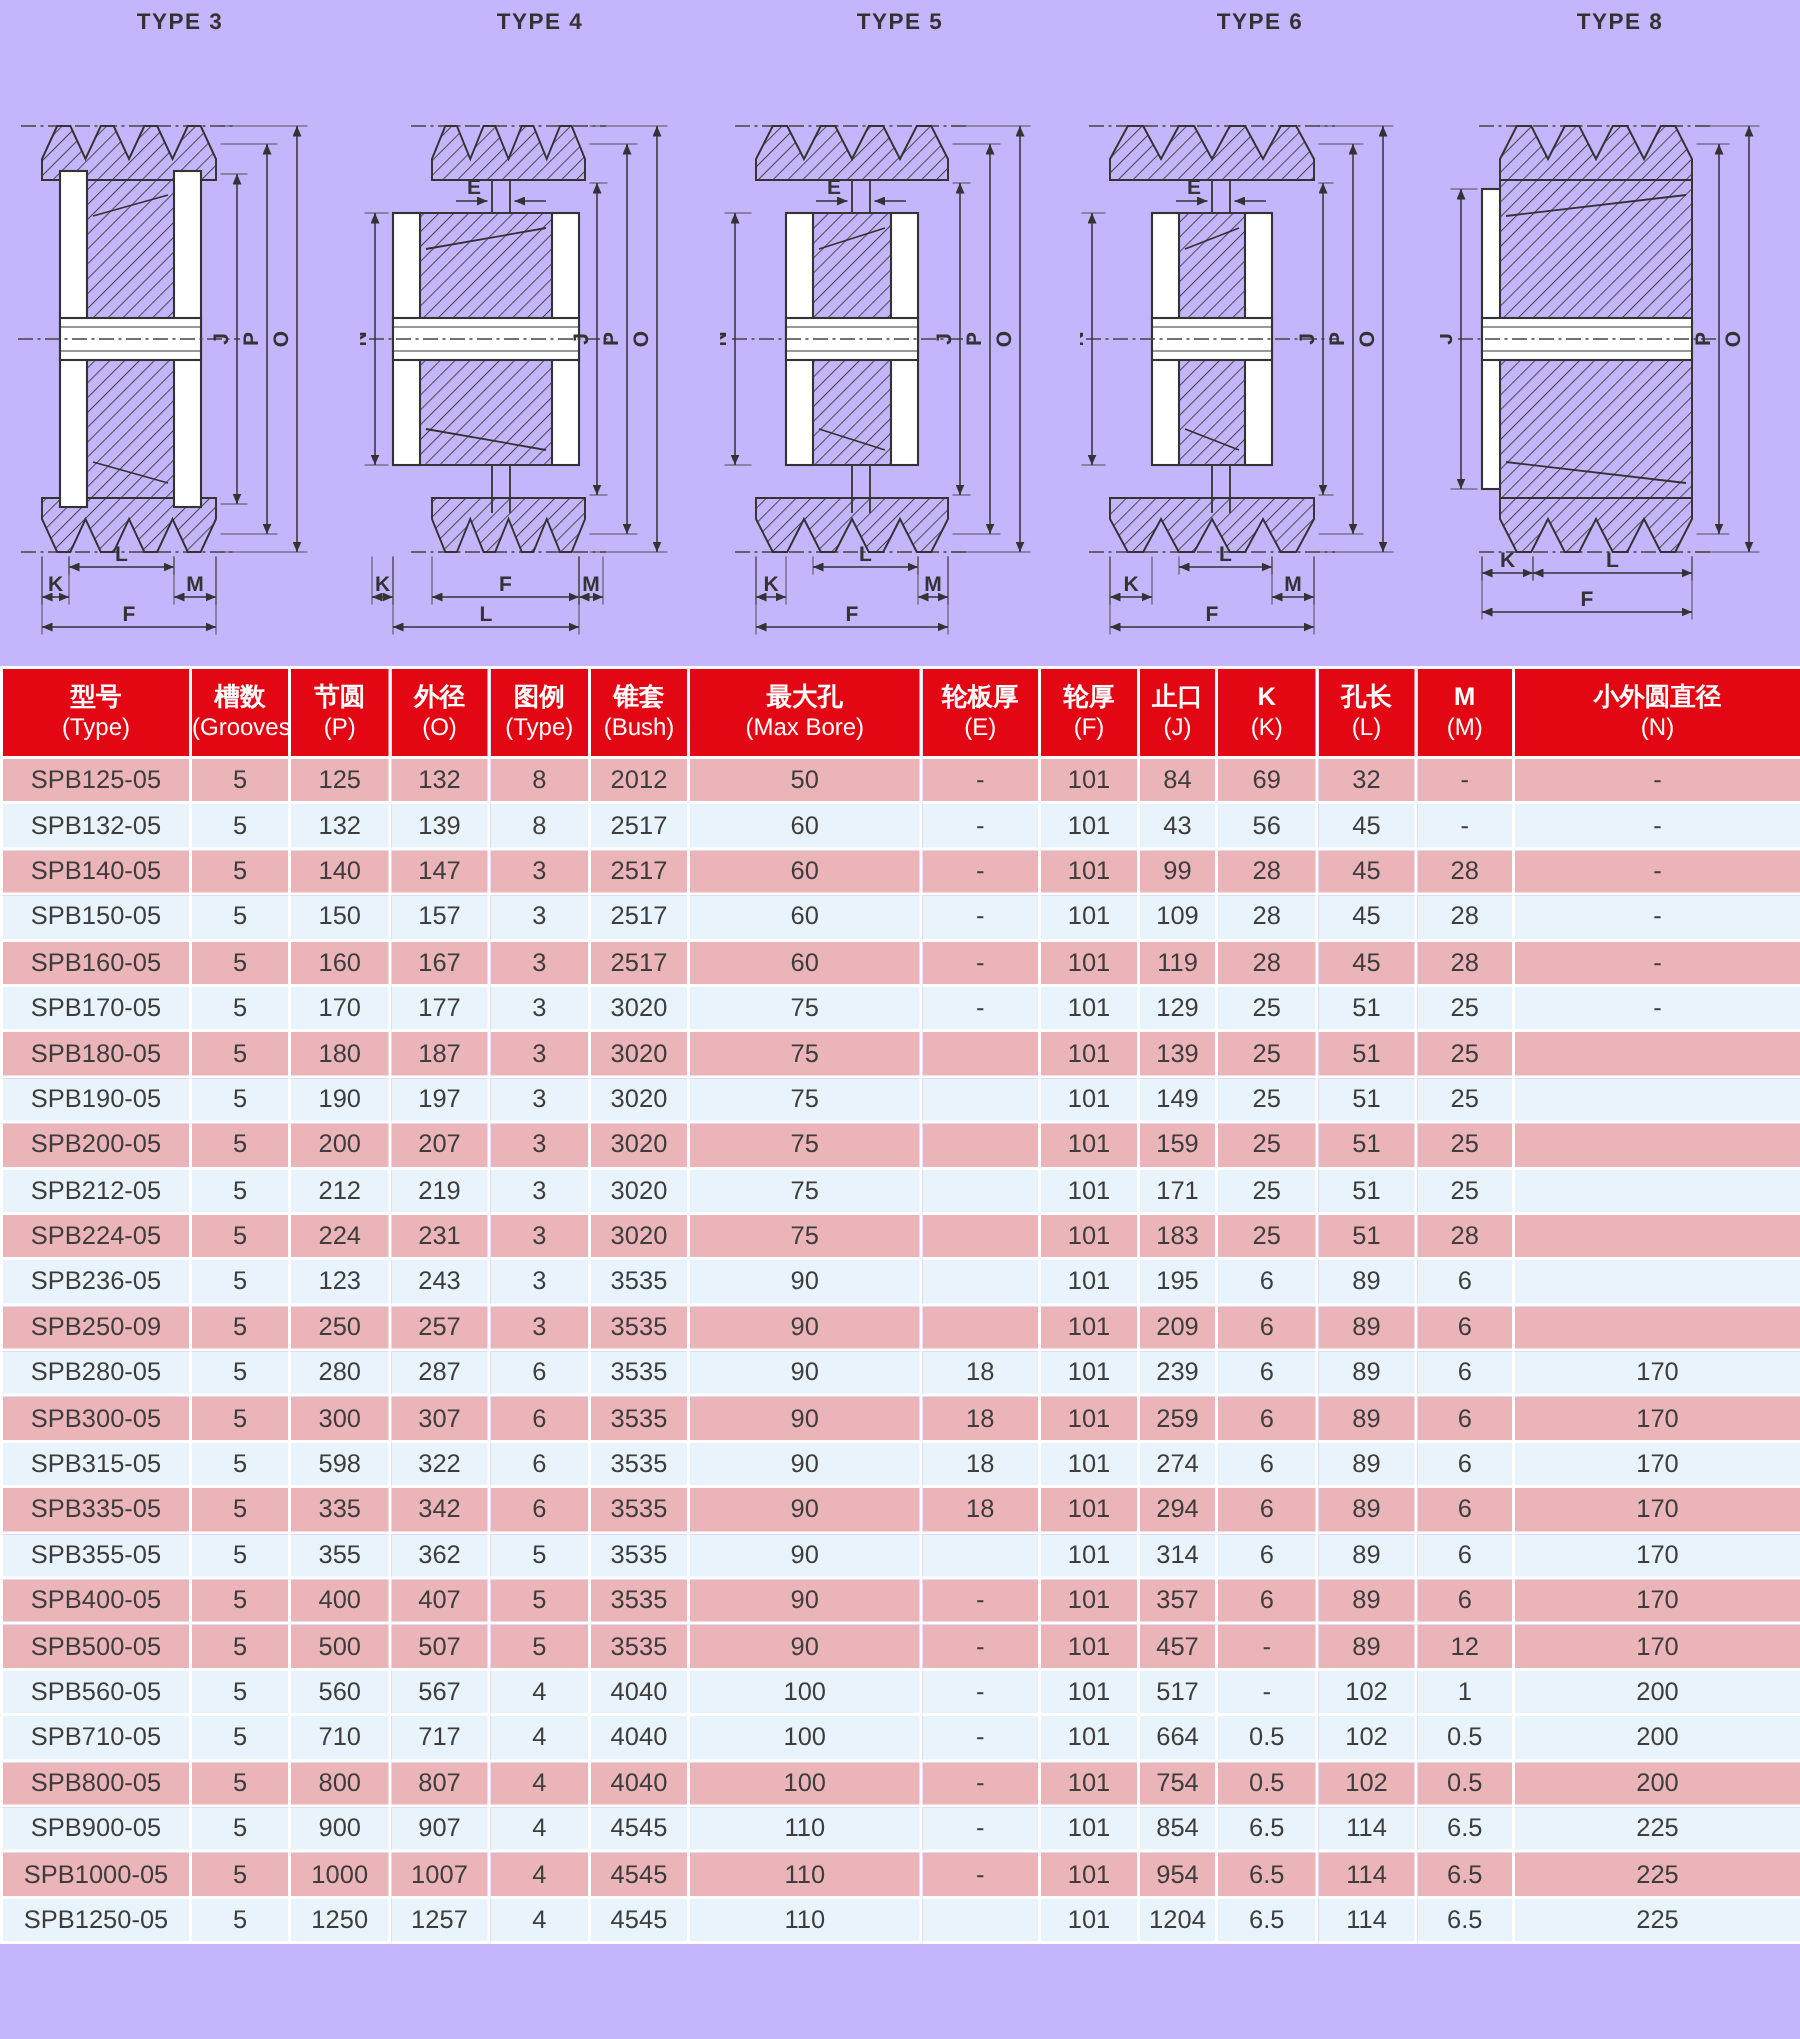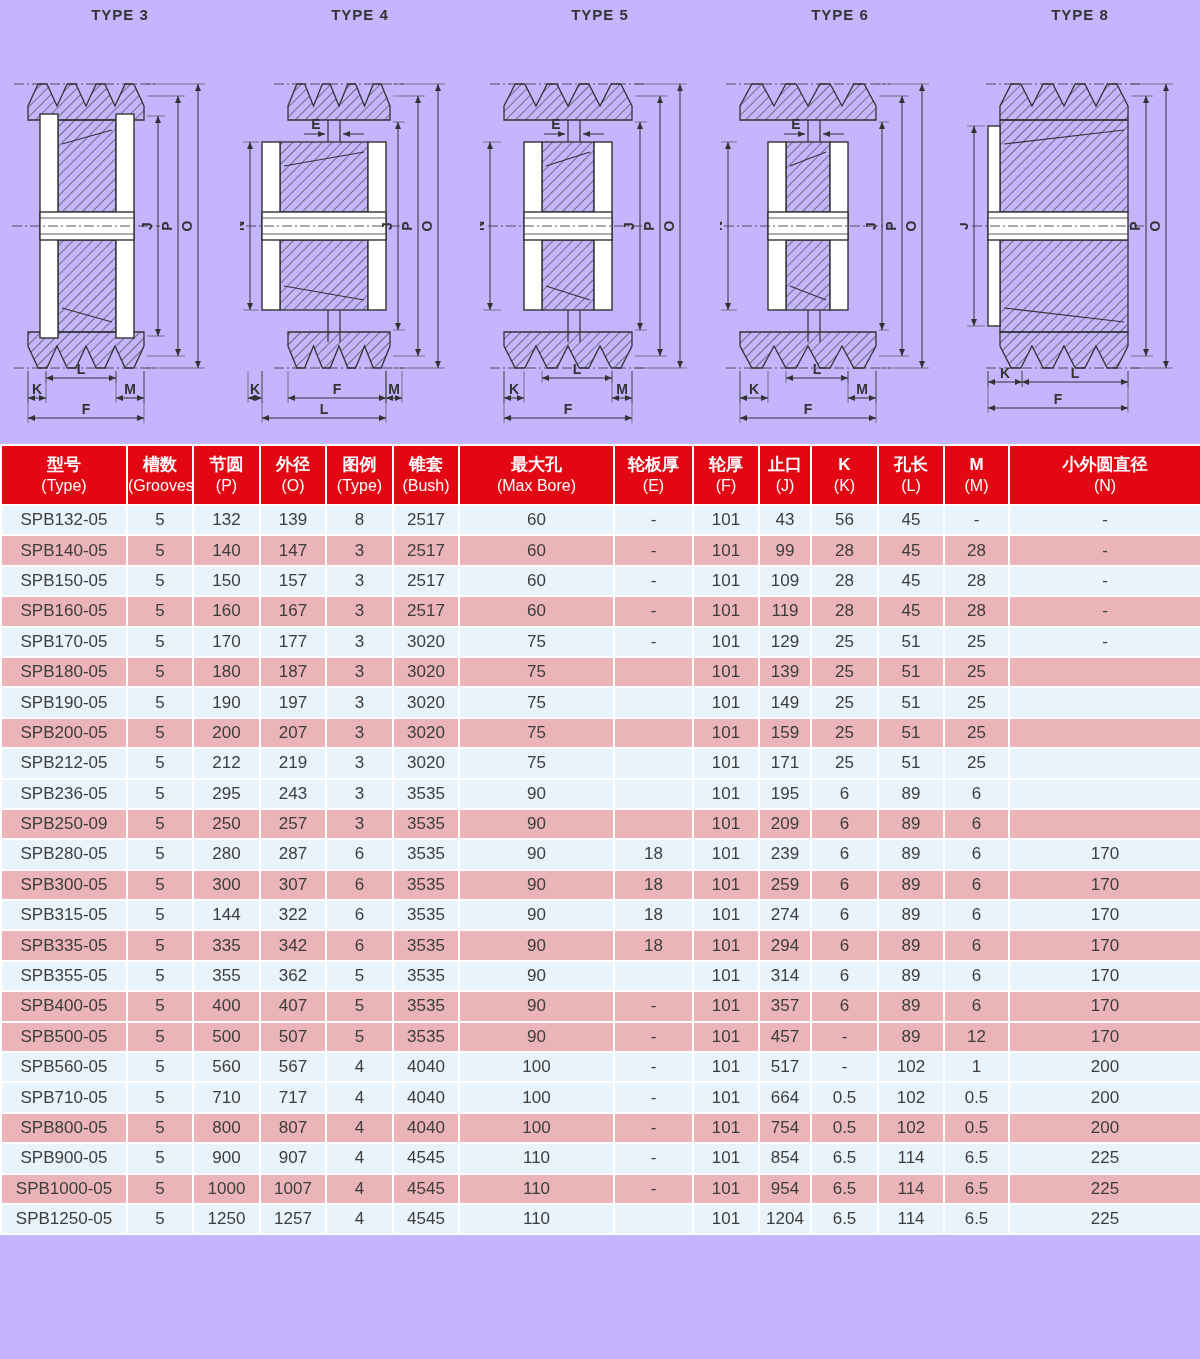--- a/index.html
+++ b/index.html
@@ -425,20 +425,36 @@
             <div class="zh">M</div>
             <div class="en">(M)</div>
           </th>
           <th>
             <div class="zh">小外圆直径</div>
             <div class="en">(N)</div>
           </th>
         </tr>
       </thead>
     <tbody>
+        <tr class="pink">
+          <td>SPB125-05</td>
+          <td>5</td>
+          <td>125</td>
+          <td>132</td>
+          <td>8</td>
+          <td>2012</td>
+          <td>50</td>
+          <td>-</td>
+          <td>101</td>
+          <td>84</td>
+          <td>69</td>
+          <td>32</td>
+          <td>-</td>
+          <td>-</td>
+        </tr>
         <tr class="blue">
           <td>SPB132-05</td>
           <td>5</td>
           <td>132</td>
           <td>139</td>
           <td>8</td>
           <td>2517</td>
           <td>60</td>
           <td>-</td>
           <td>101</td>
@@ -569,24 +585,40 @@
           <td>3020</td>
           <td>75</td>
           <td></td>
           <td>101</td>
           <td>171</td>
           <td>25</td>
           <td>51</td>
           <td>25</td>
           <td></td>
         </tr>
+        <tr class="pink">
+          <td>SPB224-05</td>
+          <td>5</td>
+          <td>224</td>
+          <td>231</td>
+          <td>3</td>
+          <td>3020</td>
+          <td>75</td>
+          <td></td>
+          <td>101</td>
+          <td>183</td>
+          <td>25</td>
+          <td>51</td>
+          <td>28</td>
+          <td></td>
+        </tr>
         <tr class="blue">
           <td>SPB236-05</td>
           <td>5</td>
-          <td>295</td>
+          <td>123</td>
           <td>243</td>
           <td>3</td>
           <td>3535</td>
           <td>90</td>
           <td></td>
           <td>101</td>
           <td>195</td>
           <td>6</td>
           <td>89</td>
           <td>6</td>
@@ -636,21 +668,21 @@
           <td>101</td>
           <td>259</td>
           <td>6</td>
           <td>89</td>
           <td>6</td>
           <td>170</td>
         </tr>
         <tr class="blue">
           <td>SPB315-05</td>
           <td>5</td>
-          <td>144</td>
+          <td>598</td>
           <td>322</td>
           <td>6</td>
           <td>3535</td>
           <td>90</td>
           <td>18</td>
           <td>101</td>
           <td>274</td>
           <td>6</td>
           <td>89</td>
           <td>6</td>

